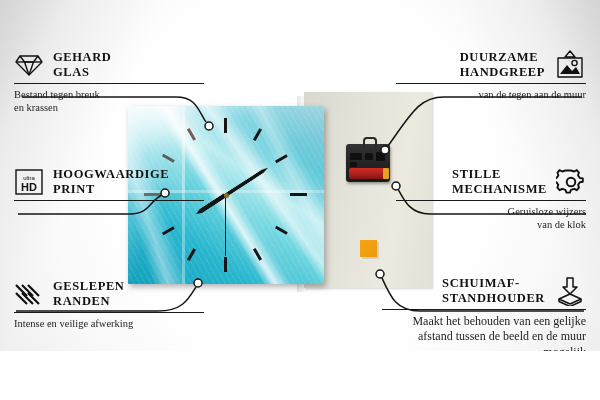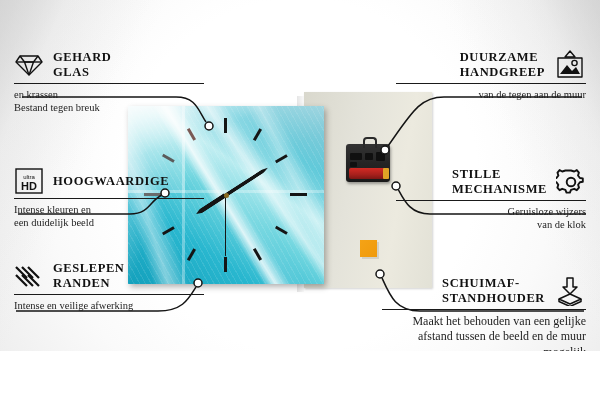--- a/index.html
+++ b/index.html
@@ -193,21 +193,21 @@
     color: #1d1d1d;
     font-family: "Liberation Serif", serif;
   }
   .feature.right .f-desc { text-align: right; }
 
   .ic { flex: 0 0 auto; display: block; }
 
   
   #f-gehard     { left: 14px;  top: 50px; }
   #f-print      { left: 14px;  top: 167px; }
-  #f-randen     { left: 14px;  top: 261px; }
+  #f-randen     { left: 14px;  top: 279px; }
   #f-handgreep  { left: 396px; top: 50px;  width: 190px; }
   #f-mechanisme { left: 396px; top: 167px; width: 190px; }
   #f-standhouder{ left: 382px; top: 276px; width: 204px; }
 
   
   #connectors {
     position: absolute;
     inset: 0;
     pointer-events: none;
   }
@@ -293,41 +293,38 @@
           <path d="M10.5 10 H19.5"></path>
         </g>
       </svg>
       <div class="f-title">
         <div>GEHARD</div>
         <div>GLAS</div>
       </div>
     </div>
     <div class="rule"></div>
     <div class="f-desc">
+      <div>Bestand tegen breuk</div>
       <div>en krassen</div>
-      <div>Bestand tegen breuk</div>
     </div>
   </div>
 
   <div class="feature left" id="f-print">
     <div class="head">
       <svg class="ic" width="30" height="28" viewBox="0 0 30 28">
         <rect x="2" y="2" width="26" height="24" fill="none" stroke="#111" stroke-width="1.4"></rect>
         <text x="15" y="12" font-family="Liberation Sans, sans-serif" font-size="6" text-anchor="middle" fill="#111">ultra</text>
         <text x="15" y="23" font-family="Liberation Sans, sans-serif" font-size="11" font-weight="bold" text-anchor="middle" fill="#111">HD</text>
       </svg>
       <div class="f-title">
         <div>HOOGWAARDIGE</div>
-      </div>
-    </div>
-    <div class="rule"></div>
-    <div class="f-desc">
-      <div>Intense kleuren en</div>
-      <div>een duidelijk beeld</div>
-    </div>
+        <div>PRINT</div>
+      </div>
+    </div>
+    <div class="rule"></div>
   </div>
 
   <div class="feature left" id="f-randen">
     <div class="head">
       <svg class="ic" width="30" height="26" viewBox="0 0 30 26">
         <g stroke="#111" stroke-width="2.2" stroke-linecap="butt">
           <path d="M2 4 L13 15"></path>
           <path d="M8 4 L19 15"></path>
           <path d="M14 4 L25 15"></path>
           <path d="M2 12 L13 23"></path>

